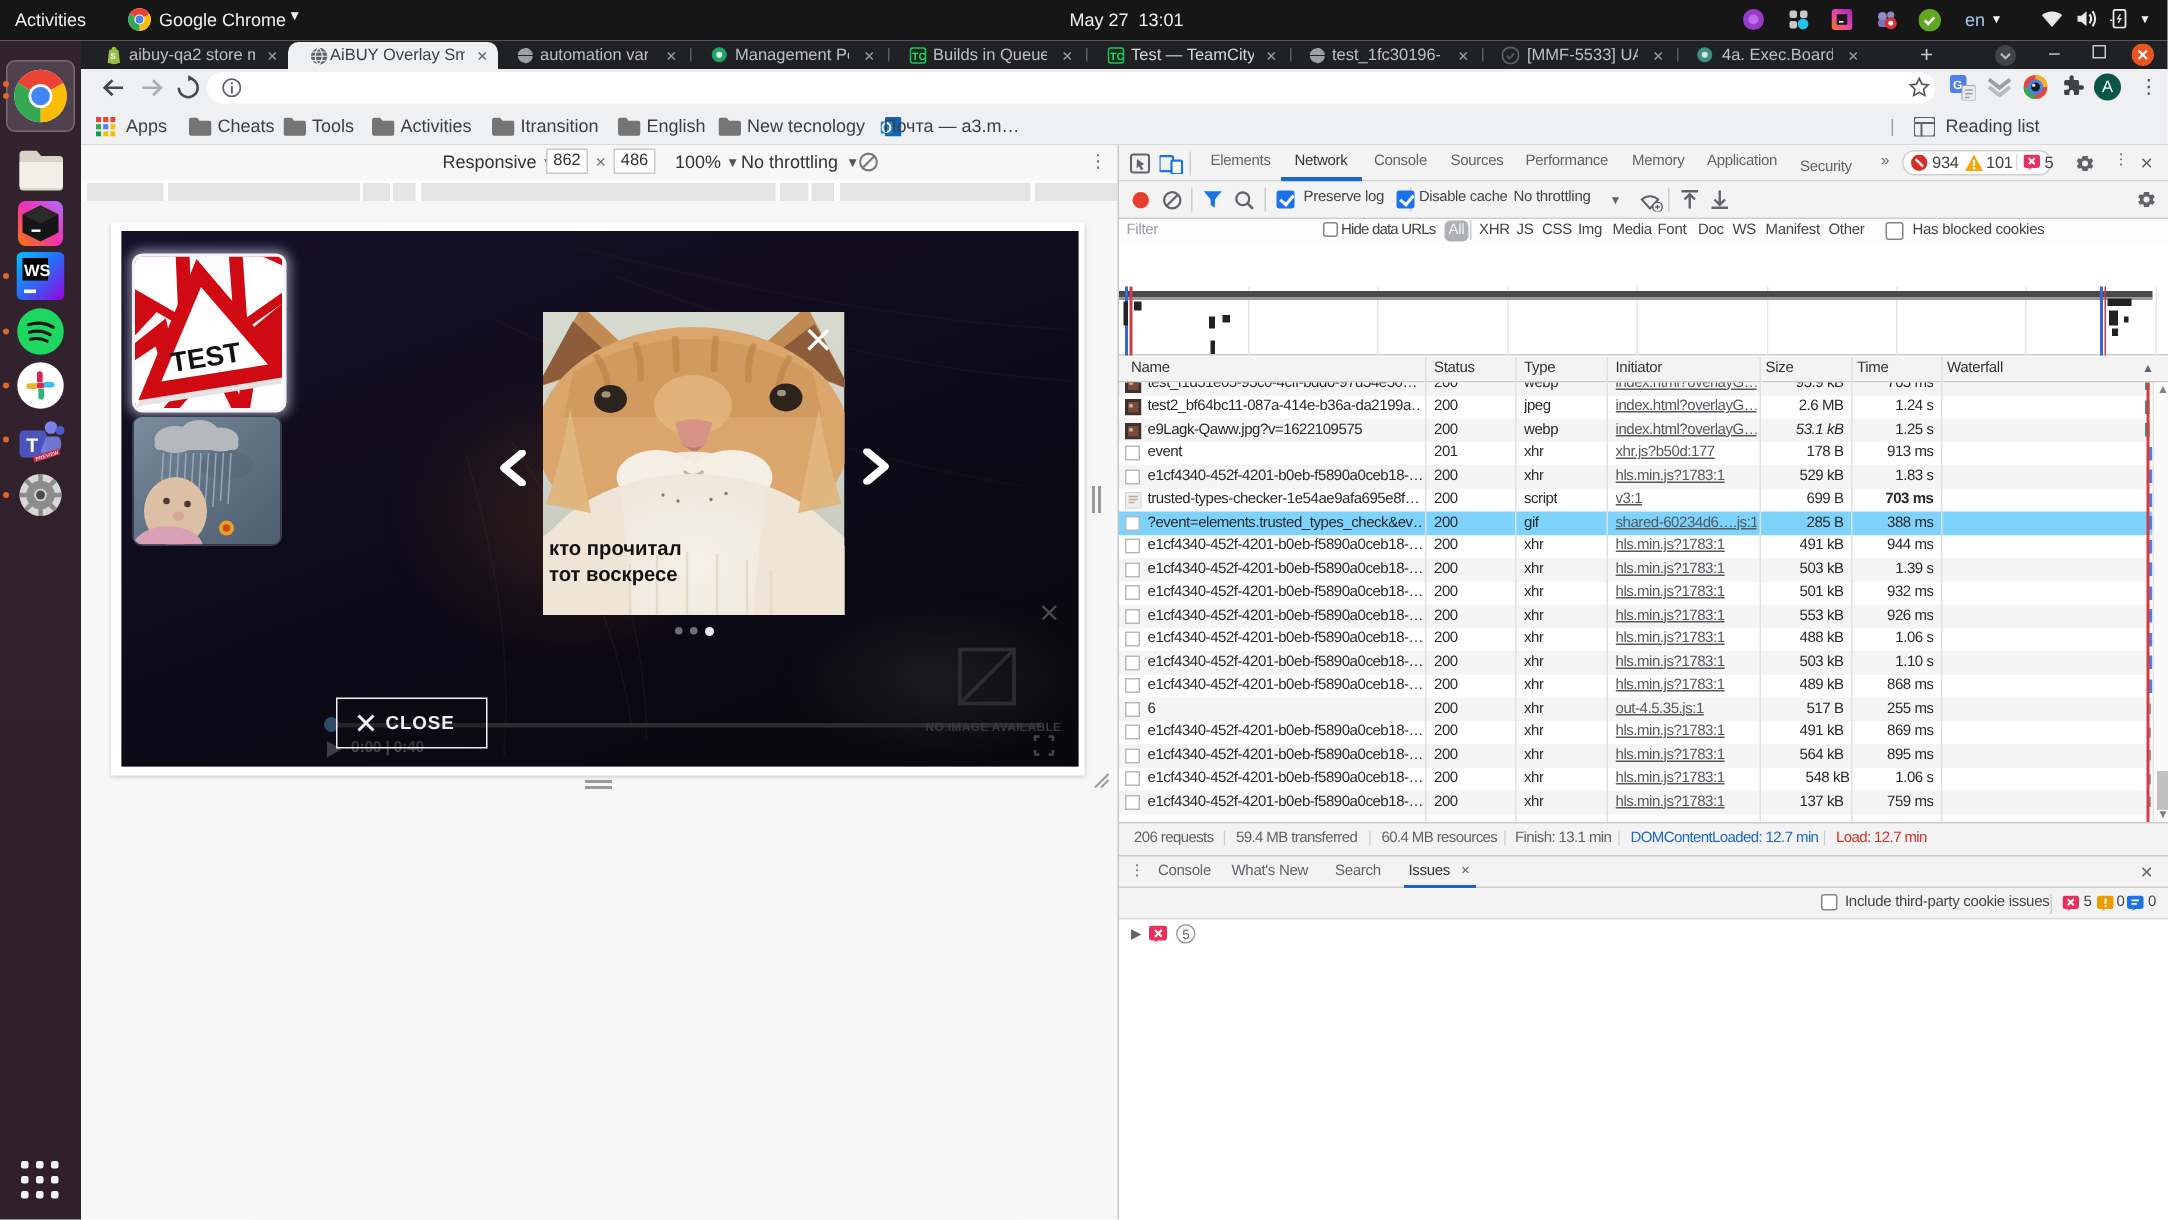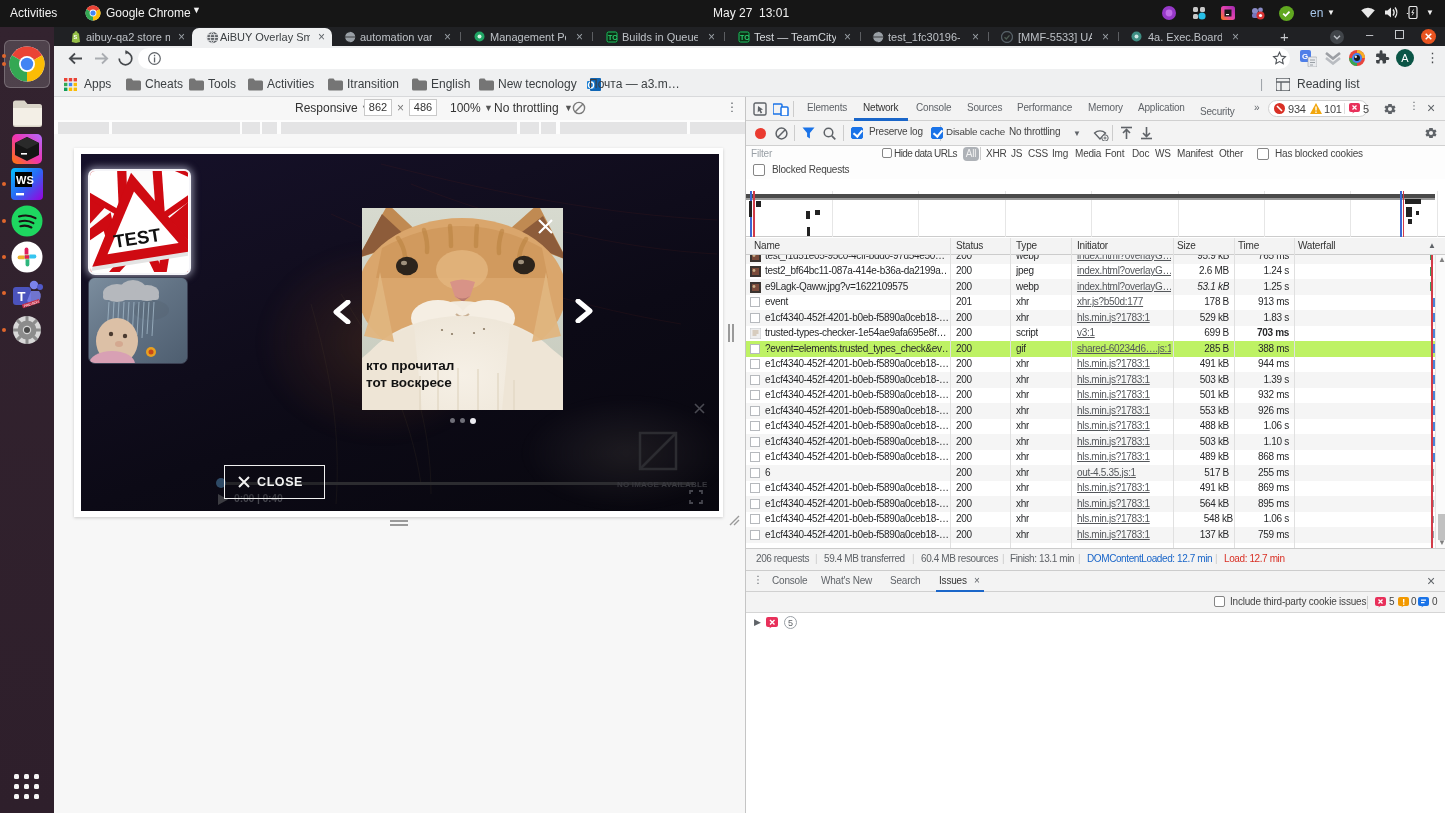--- a/index.html
+++ b/index.html
@@ -768,24 +768,20 @@
         <span class="dt" style="left:329px;top:2px;color:#444;">Media</span>
         <span class="dt" style="left:359px;top:2px;color:#444;">Font</span>
         <span class="dt" style="left:386px;top:2px;color:#444;">Doc</span>
         <span class="dt" style="left:409px;top:2px;color:#444;">WS</span>
         <span class="dt" style="left:431px;top:2px;color:#444;">Manifest</span>
         <span class="dt" style="left:473px;top:2px;color:#444;">Other</span>
       <div class="chk" style="left:511px;top:2px;"></div>
       <span class="dt" style="left:529px;top:2px;color:#444;">Has blocked cookies</span>
     </div>
 
-    <div style="position:absolute;left:0;top:66px;width:700px;height:16px;background:#fdfdfd;">
-      <div class="chk" style="left:7px;top:1px;"></div>
-      <span class="dt" style="left:26px;top:1px;color:#444;">Blocked Requests</span>
-    </div>
 
     <div style="position:absolute;left:0;top:94px;width:700px;height:46px;background:#fff;border-bottom:1px solid #ccc;">
       <div style="position:absolute;left:86.0px;top:0;width:1px;height:46px;background:#e6e6e6;"></div>
         <div style="position:absolute;left:172.4px;top:0;width:1px;height:46px;background:#e6e6e6;"></div>
         <div style="position:absolute;left:258.8px;top:0;width:1px;height:46px;background:#e6e6e6;"></div>
         <div style="position:absolute;left:345.2px;top:0;width:1px;height:46px;background:#e6e6e6;"></div>
         <div style="position:absolute;left:431.6px;top:0;width:1px;height:46px;background:#e6e6e6;"></div>
         <div style="position:absolute;left:518.0px;top:0;width:1px;height:46px;background:#e6e6e6;"></div>
         <div style="position:absolute;left:604.4px;top:0;width:1px;height:46px;background:#e6e6e6;"></div>
         <div style="position:absolute;left:690.8px;top:0;width:1px;height:46px;background:#e6e6e6;"></div>
@@ -886,21 +882,21 @@
             <path d="M2.5 3 h6 M2.5 5 h6 M2.5 7 h4" stroke="#c0ab8e" stroke-width="1"></path>
           </svg>
 <span class="c" style="left:19px;width:183px;">trusted-types-checker-1e54ae9afa695e8f…</span>
 <span class="c" style="left:210px;">200</span>
 <span class="c" style="left:270px;">script</span>
 <span class="c lnk" style="left:331px;width:94px;">v3:1</span>
 <span class="c" style="right:206px;">699 B</span>
 <span class="c" style="right:146px;font-weight:bold;">703 ms</span>
 <div style="position:absolute;left:686px;top:3px;width:3px;height:9px;background:#4b84d8;"></div>
         </div>
-<div class="row" style="top:86.0px;background:#bef264;">
+<div class="row" style="top:86.0px;background:#7dd3fc;">
           <div class="rowico"></div>
 <span class="c" style="left:19px;width:183px;">?event=elements.trusted_types_check&amp;ev…</span>
 <span class="c" style="left:210px;">200</span>
 <span class="c" style="left:270px;">gif</span>
 <span class="c lnk" style="left:331px;width:94px;">shared-60234d6….js:1</span>
 <span class="c" style="right:206px;">285 B</span>
 <span class="c" style="right:146px;">388 ms</span>
 <div style="position:absolute;left:686px;top:3px;width:3px;height:9px;background:#4b84d8;"></div>
         </div>
 <div class="row" style="top:101.5px;background:#fff;">

